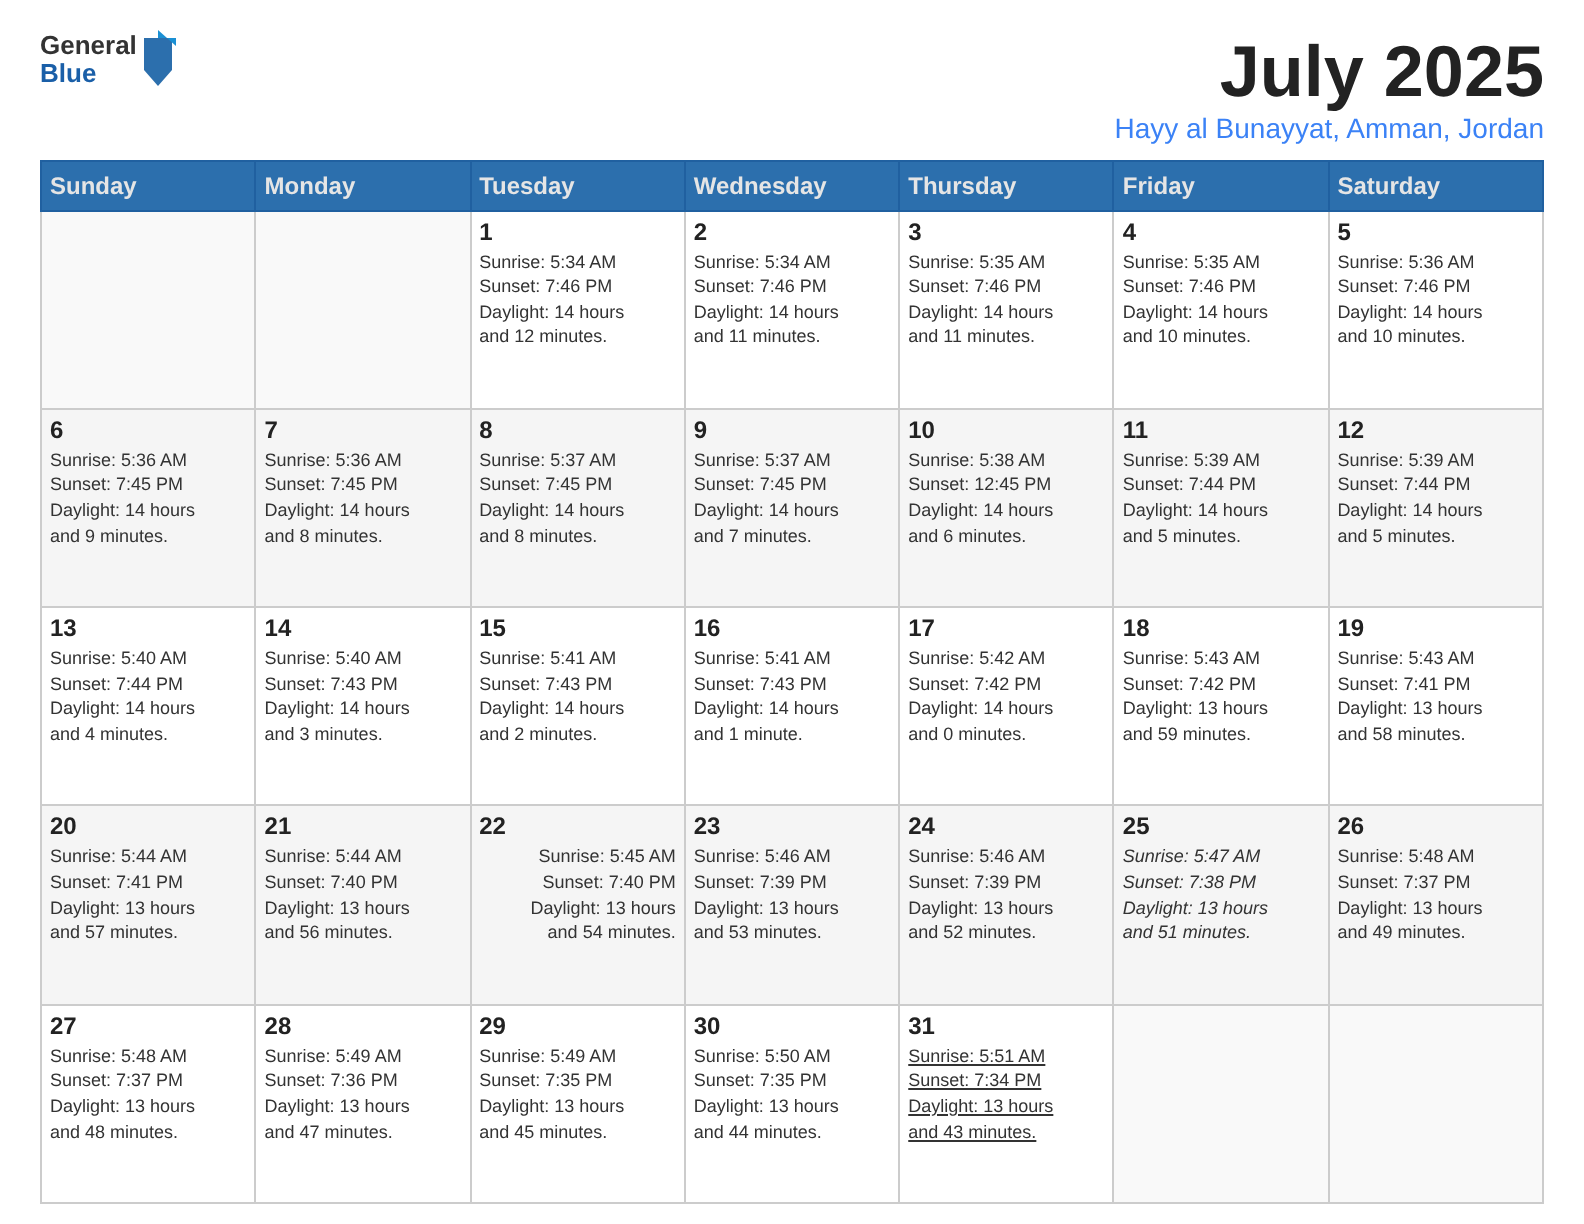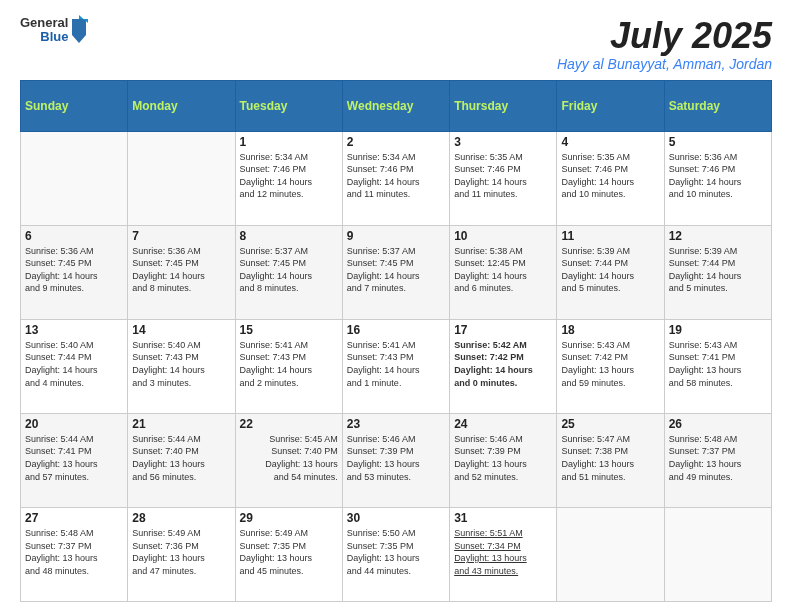--- a/index.html
+++ b/index.html
@@ -20,64 +20,62 @@
     .header {
       display: flex;
       justify-content: space-between;
       align-items: flex-start;
       margin-bottom: 8px;
     }
     .logo {
       display: flex;
       align-items: center;
       gap: 0;
-      text-align: right;
     }
     .logo-text {
       display: flex;
       flex-direction: column;
       font-size: 13px;
       font-weight: bold;
       line-height: 1.1;
     }
     .logo-general { color: #333; }
     .logo-blue { color: #1a5fa8; }
     .logo-icon {
       width: 18px;
       height: 28px;
       margin-left: 2px;
       margin-top: -2px;
     }
     .title-block {
       text-align: right;
-      font-style: italic;
     }
     .title-month {
       font-size: 36px;
       font-weight: bold;
       color: #222;
       line-height: 1.1;
     }
     .title-location {
       font-size: 14px;
       color: #3b82f6;
     }
     .calendar {
       flex: 1;
       border: 1px solid #ccc;
       border-collapse: collapse;
       width: 100%;
       table-layout: fixed;
     }
     .calendar th {
       background: #2c6fad;
-      color: #bef264;
+      color: #e5e5e5;
       font-size: 12px;
       font-weight: bold;
-      padding: 18px 4px;
+      padding: 5px 4px;
       text-align: left;
       border: 1px solid #2060a0;
     }
     .calendar td {
       border: 1px solid #ccc;
       vertical-align: top;
       padding: 3px 4px;
       font-size: 9.5px;
       color: #333;
       height: 88px;
@@ -252,21 +250,21 @@
           </td>
           <td>
             <div class="day-num">16</div>
             <div class="day-info" style="white-space: pre-line;">Sunrise: 5:41 AM
 Sunset: 7:43 PM
 Daylight: 14 hours
 and 1 minute.</div>
           </td>
           <td>
             <div class="day-num">17</div>
-            <div class="day-info" style="white-space: pre-line; font-weight: bold;">Sunrise: 5:42 AM
+            <div class="day-info" style="white-space: pre-line;">Sunrise: 5:42 AM
 Sunset: 7:42 PM
 Daylight: 14 hours
 and 0 minutes.</div>
           </td>
           <td>
             <div class="day-num">18</div>
             <div class="day-info" style="white-space: pre-line;">Sunrise: 5:43 AM
 Sunset: 7:42 PM
 Daylight: 13 hours
 and 59 minutes.</div>
@@ -310,21 +308,21 @@
           </td>
           <td>
             <div class="day-num">24</div>
             <div class="day-info" style="white-space: pre-line;">Sunrise: 5:46 AM
 Sunset: 7:39 PM
 Daylight: 13 hours
 and 52 minutes.</div>
           </td>
           <td>
             <div class="day-num">25</div>
-            <div class="day-info" style="white-space: pre-line;">Sunrise: 5:47 AM
+            <div class="day-info" style="white-space: pre-line; font-style: italic;">Sunrise: 5:47 AM
 Sunset: 7:38 PM
 Daylight: 13 hours
 and 51 minutes.</div>
           </td>
           <td>
             <div class="day-num">26</div>
             <div class="day-info" style="white-space: pre-line;">Sunrise: 5:48 AM
 Sunset: 7:37 PM
 Daylight: 13 hours
 and 49 minutes.</div>

